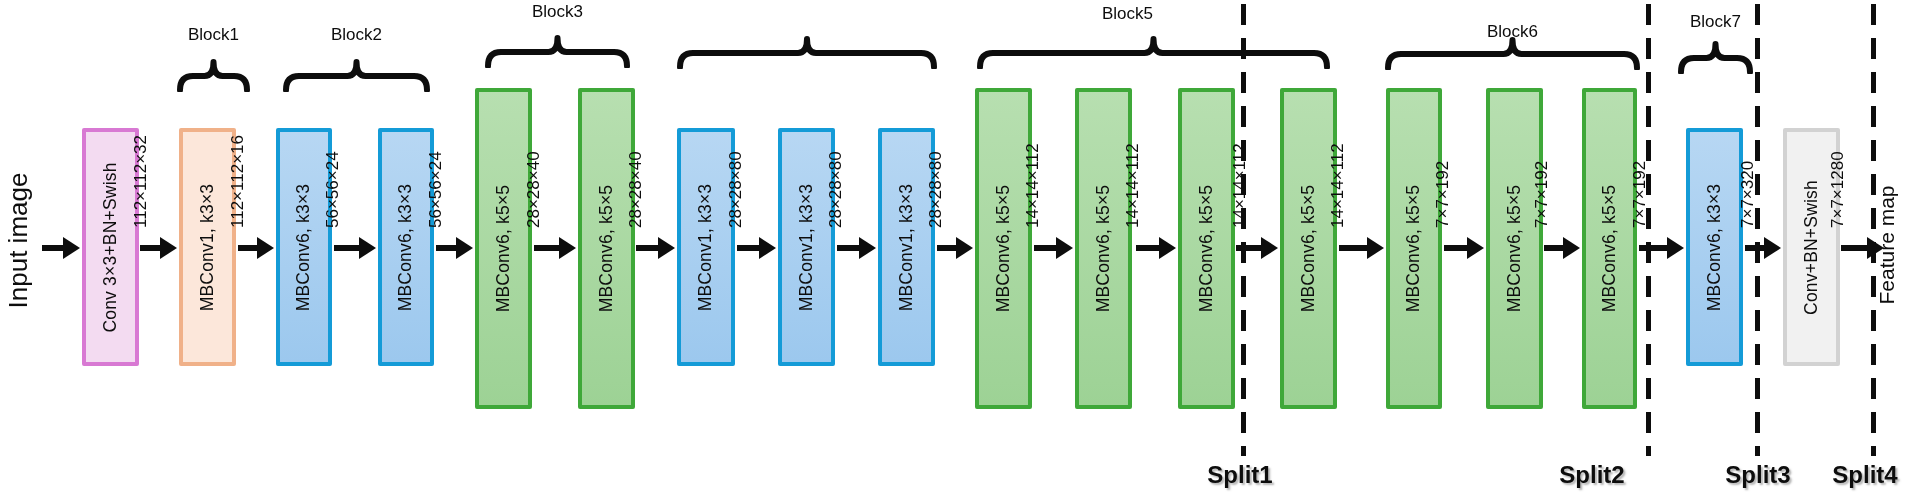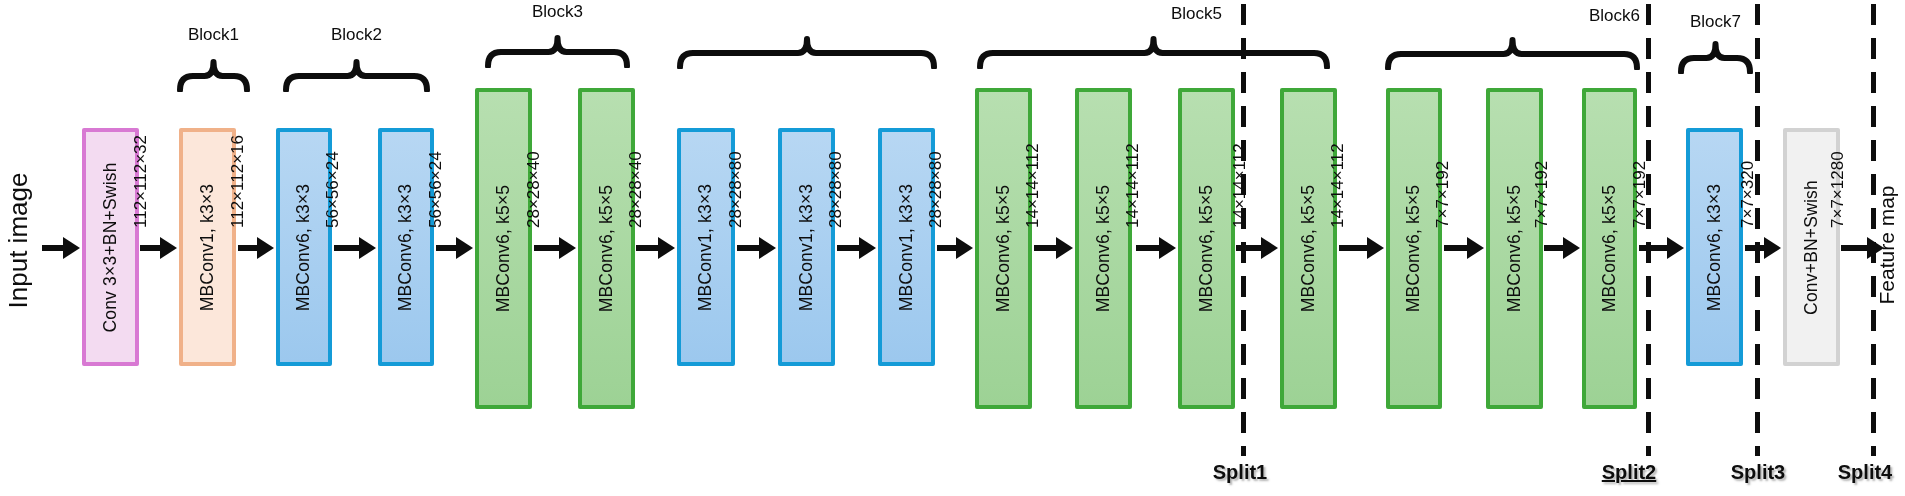--- a/index.html
+++ b/index.html
@@ -26,21 +26,21 @@
                 border-left:17px solid #0d0d0d}
   
   .dim{position:absolute;top:208px;line-height:20px;font-size:17px;white-space:nowrap;
        transform-origin:0 100%;transform:rotate(-90deg)}
   
   .brace{position:absolute;height:36px}
   .glabel{position:absolute;text-align:center;font-size:17px;line-height:19px}
   
   .splitline{position:absolute;top:4px;width:5px;height:452px;
              background:repeating-linear-gradient(180deg,#0d0d0d 0 21px,transparent 21px 34px)}
-  .splitlabel{position:absolute;top:461px;width:120px;text-align:center;font-size:20px;
+  .splitlabel{position:absolute;top:461px;width:120px;text-align:center;font-size:24px;
               font-weight:700;text-shadow:2px 2px 2px rgba(110,110,110,.5)}
   
   .side-label{position:absolute;display:flex;align-items:center;justify-content:center}
   .side-label>span{transform:rotate(-90deg);white-space:nowrap}
   #input-label{left:0;top:128px;width:38px;height:224px;font-size:26px}
   #output-label{left:1869px;top:133px;width:36px;height:224px;font-size:21px}
 </style>
 </head>
 <body>
 
@@ -210,30 +210,30 @@
     <div class="brace" style="left: 485px; top: 32px; width: 145px;"><svg width="145" height="36" viewBox="0 0 145 36">
         <path d="M 3 34 Q 3 20 16 20 L 63.5 20 Q 72.5 20 72.5 6 Q 72.5 20 81.5 20 L 129 20 Q 142 20 142 34" fill="none" stroke="#0d0d0d" stroke-width="6" stroke-linecap="round" stroke-linejoin="round"></path>
       </svg></div>
     <div class="glabel" style="left: 485px; width: 145px; top: 2px;">Block3</div>
     <div class="brace" style="left: 677px; top: 33px; width: 260px;"><svg width="260" height="36" viewBox="0 0 260 36">
         <path d="M 3 34 Q 3 20 16 20 L 121 20 Q 130 20 130 6 Q 130 20 139 20 L 244 20 Q 257 20 257 34" fill="none" stroke="#0d0d0d" stroke-width="6" stroke-linecap="round" stroke-linejoin="round"></path>
       </svg></div>
     <div class="brace" style="left: 977px; top: 33px; width: 353px;"><svg width="353" height="36" viewBox="0 0 353 36">
         <path d="M 3 34 Q 3 20 16 20 L 167.5 20 Q 176.5 20 176.5 6 Q 176.5 20 185.5 20 L 337 20 Q 350 20 350 34" fill="none" stroke="#0d0d0d" stroke-width="6" stroke-linecap="round" stroke-linejoin="round"></path>
       </svg></div>
-    <div class="glabel" style="left: 1020px; width: 353px; top: 4px;">Block5</div>
+    <div class="glabel" style="left: 951px; width: 353px; top: 4px;">Block5</div>
     <div class="brace" style="left: 1385px; top: 34px; width: 255px;"><svg width="255" height="36" viewBox="0 0 255 36">
         <path d="M 3 34 Q 3 20 16 20 L 118.5 20 Q 127.5 20 127.5 6 Q 127.5 20 136.5 20 L 239 20 Q 252 20 252 34" fill="none" stroke="#0d0d0d" stroke-width="6" stroke-linecap="round" stroke-linejoin="round"></path>
       </svg></div>
-    <div class="glabel" style="left: 1385px; width: 255px; top: 6px; text-align: right;">Block6</div>
+    <div class="glabel" style="left: 1385px; width: 255px; top: 22px;">Block6</div>
     <div class="brace" style="left: 1678px; top: 38px; width: 75px;"><svg width="75" height="36" viewBox="0 0 75 36">
         <path d="M 3 34 Q 3 20 16 20 L 28.5 20 Q 37.5 20 37.5 6 Q 37.5 20 46.5 20 L 59 20 Q 72 20 72 34" fill="none" stroke="#0d0d0d" stroke-width="6" stroke-linecap="round" stroke-linejoin="round"></path>
       </svg></div>
     <div class="glabel" style="left: 1678px; width: 75px; top: 12px; text-align: center;">Block7</div>
     <div class="splitline" style="left: 1241px;"></div>
     <div class="splitlabel" style="left: 1180px;">Split1</div>
     <div class="splitline" style="left: 1646px;"></div>
-    <div class="splitlabel" style="left: 1569px; text-decoration: underline;">Split2</div>
+    <div class="splitlabel" style="left: 1532px;">Split2</div>
     <div class="splitline" style="left: 1755px;"></div>
     <div class="splitlabel" style="left: 1698px;">Split3</div>
     <div class="splitline" style="left: 1871px;"></div>
     <div class="splitlabel" style="left: 1805px;">Split4</div>
   </div>
 
 </body></html>

